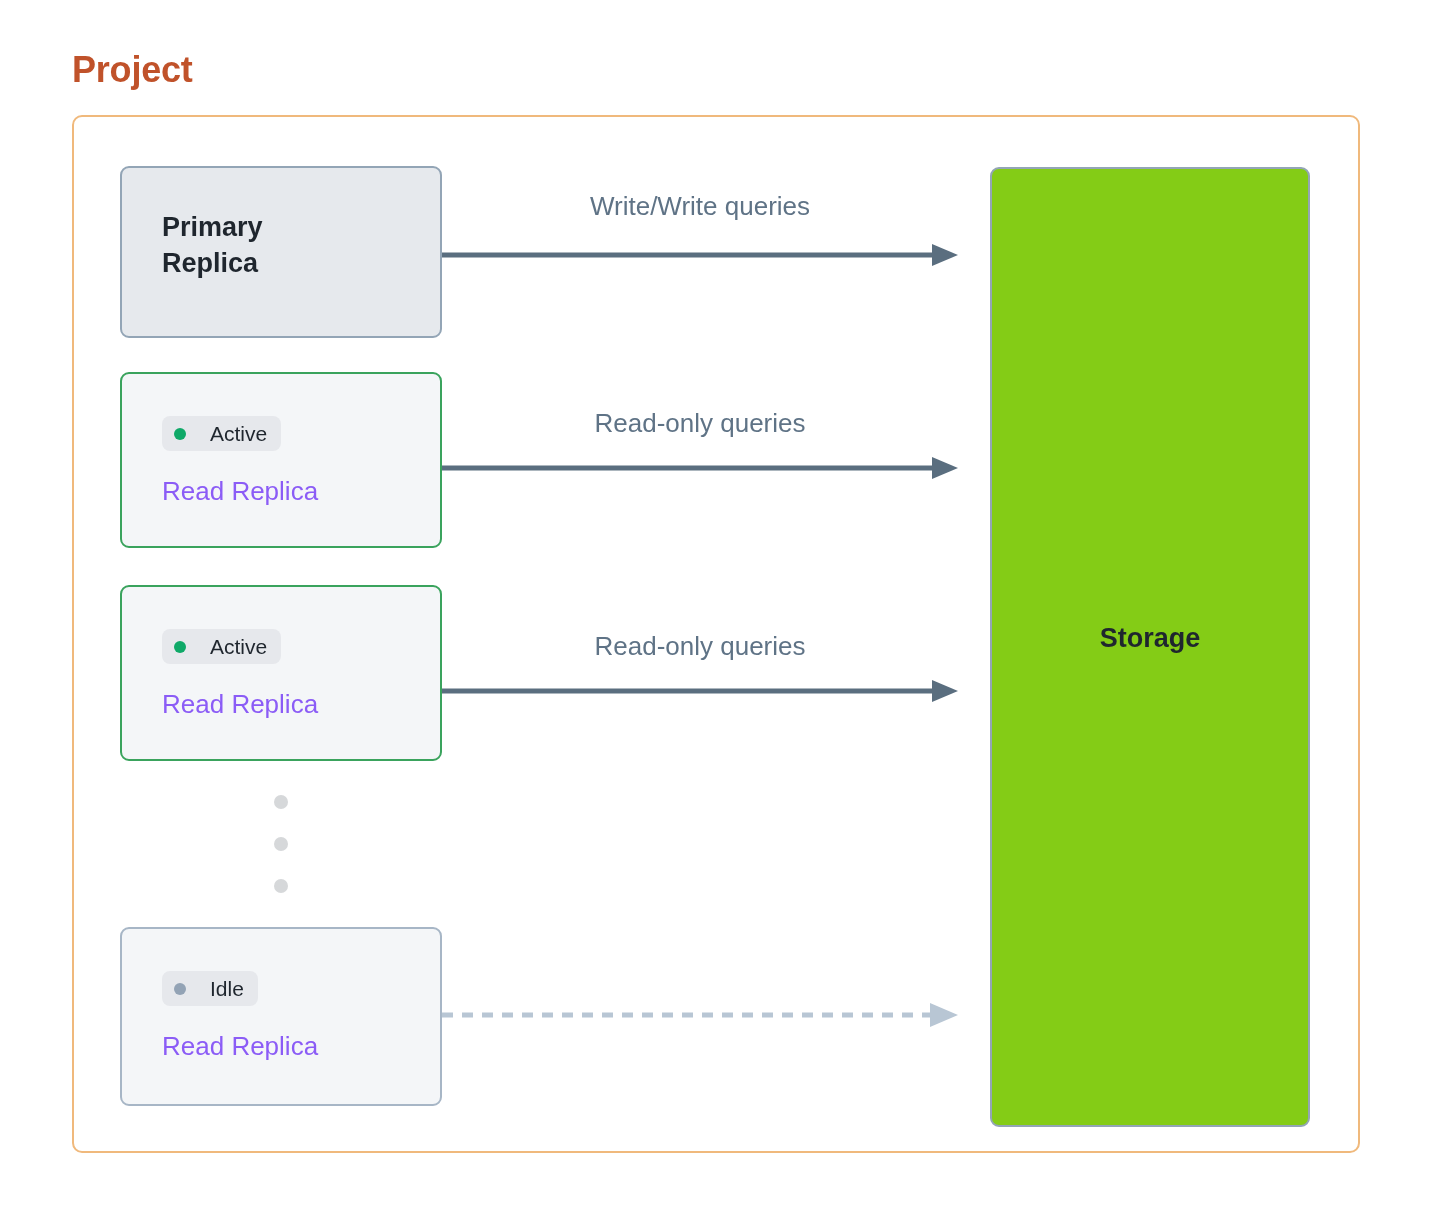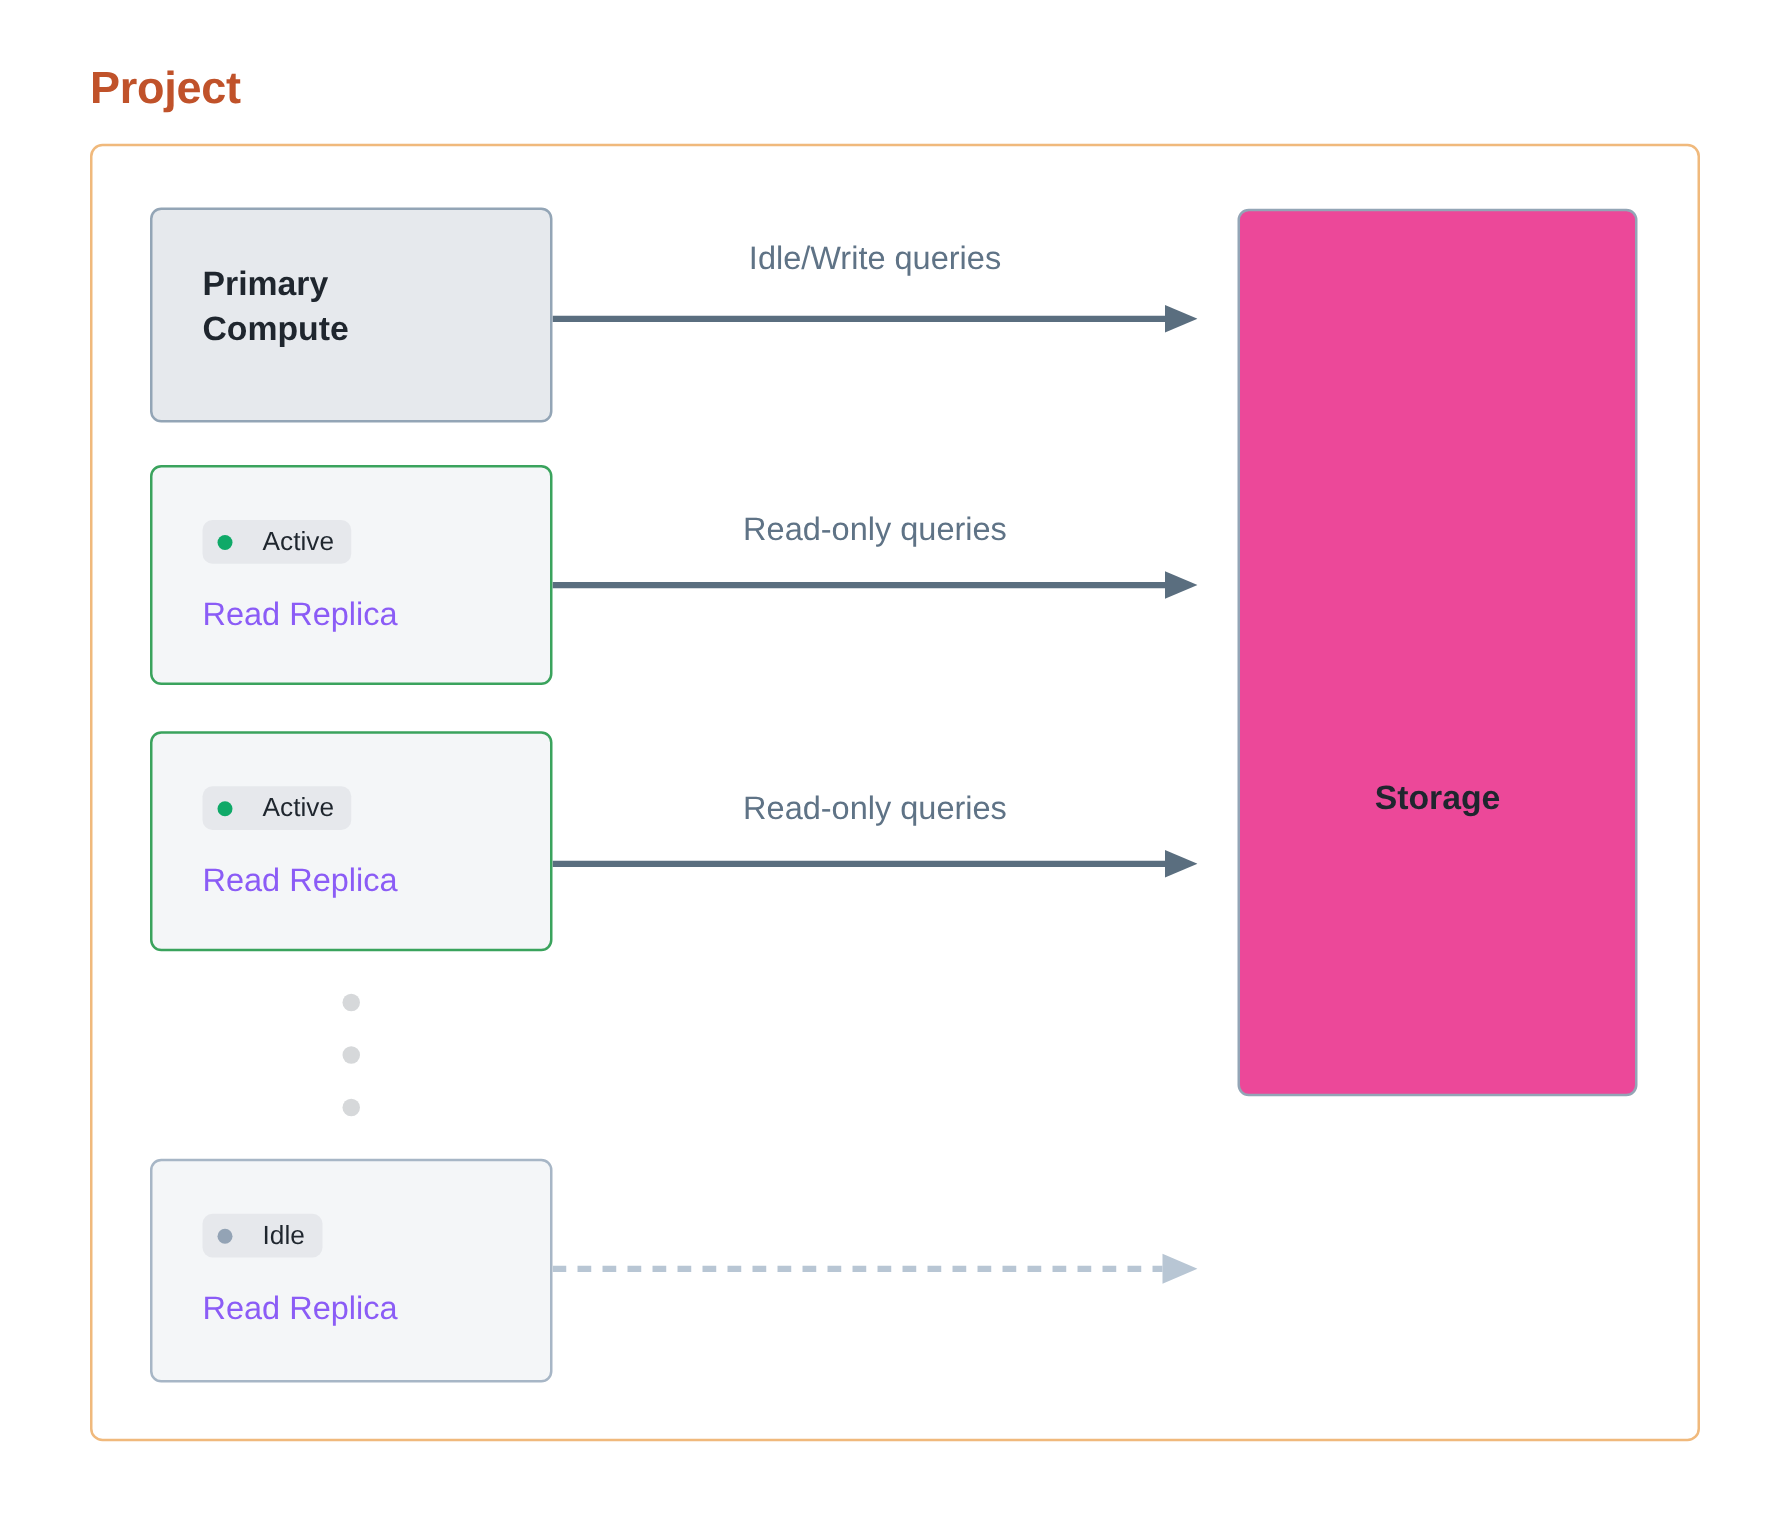--- a/index.html
+++ b/index.html
@@ -134,22 +134,22 @@
   #ellipsis .dot:nth-child(1) { top: 0px; }
   #ellipsis .dot:nth-child(2) { top: 42px; }
   #ellipsis .dot:nth-child(3) { top: 84px; }
 
   
   #storage-node {
     position: absolute;
     left: 990px;
     top: 167px;
     width: 320px;
-    height: 710px;
-    background: #ec4899;
+    height: 960px;
+    background: #84cc16;
     border: 2px solid #93a5b6;
     border-radius: 9px;
     box-sizing: border-box;
   }
   #storage-node .node-title {
     position: absolute;
     left: 0;
     right: 0;
     top: 454px;
     text-align: center;
@@ -184,21 +184,21 @@
   .label-3 { top: 633px; }
 </style>
 </head>
 <body>
 
 <div id="page-title">Project</div>
 
 <div id="project-frame"></div>
 
 <div class="node node-primary">
-  <div class="node-title"><span>Primary</span><br><span>Compute</span></div>
+  <div class="node-title"><span>Primary</span><br><span>Replica</span></div>
 </div>
 
 <div class="node node-replica active replica-1">
   <div class="badge">
     <span class="badge-dot green"></span>
     <span>Active</span>
   </div>
   <div class="replica-label">Read Replica</div>
 </div>
 
@@ -221,21 +221,21 @@
     <span class="badge-dot gray"></span>
     <span>Idle</span>
   </div>
   <div class="replica-label">Read Replica</div>
 </div>
 
 <div id="storage-node">
   <div class="node-title">Storage</div>
 </div>
 
-<div class="conn-label label-1">Idle/Write queries</div>
+<div class="conn-label label-1">Write/Write queries</div>
 <div class="conn-label label-2">Read-only queries</div>
 <div class="conn-label label-3">Read-only queries</div>
 
 <svg class="connector conn-1" viewBox="0 0 516 26">
   <line x1="0" y1="13" x2="492" y2="13" stroke="#5a6e7f" stroke-width="5"></line>
   <polygon points="490,2 516,13 490,24" fill="#5a6e7f"></polygon>
 </svg>
 
 <svg class="connector conn-2" viewBox="0 0 516 26">
   <line x1="0" y1="13" x2="492" y2="13" stroke="#5a6e7f" stroke-width="5"></line>

